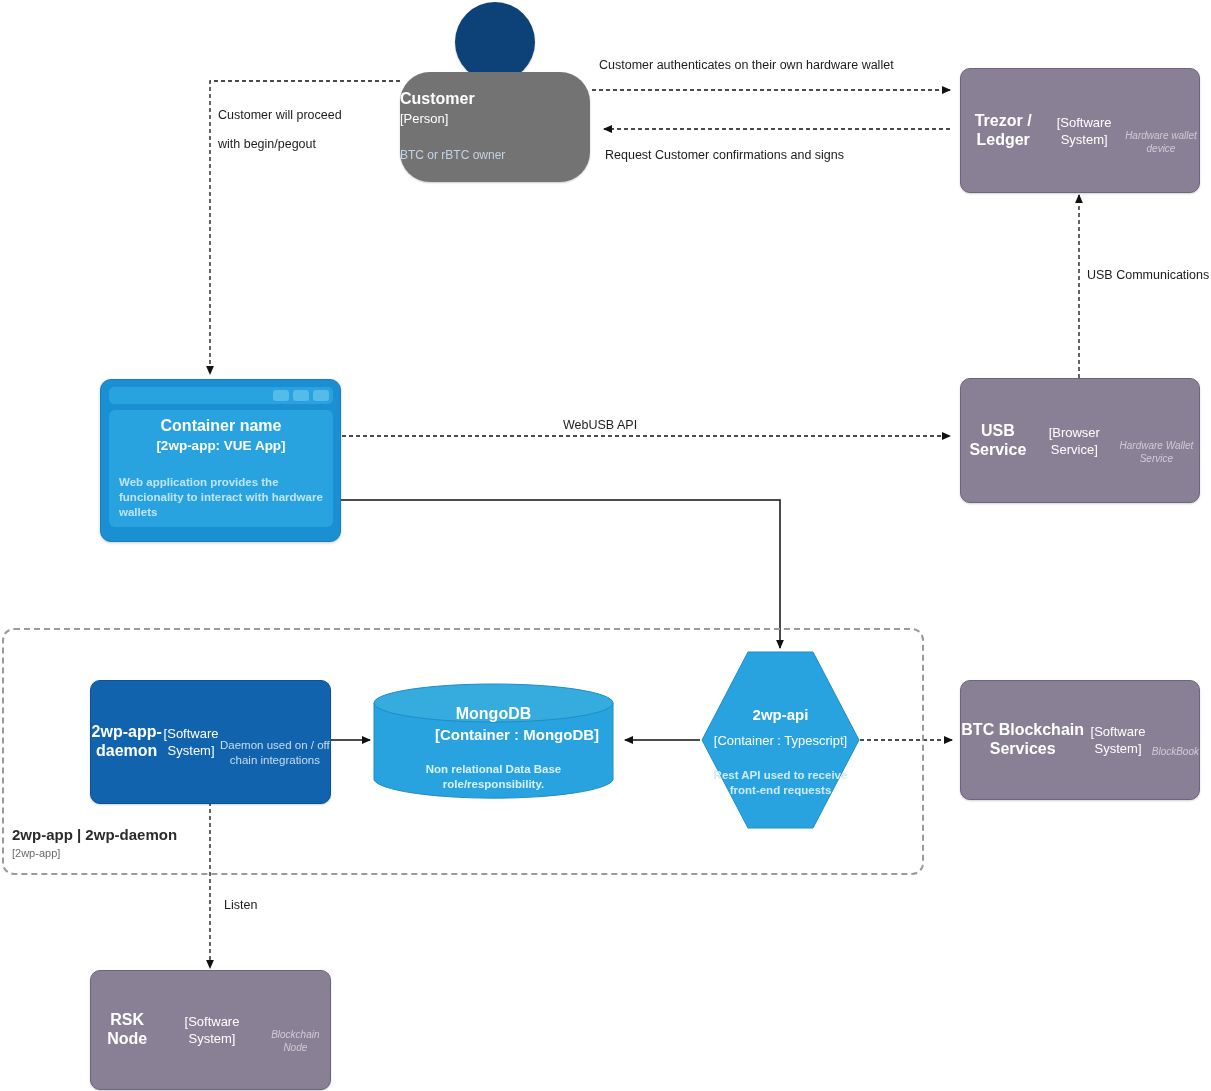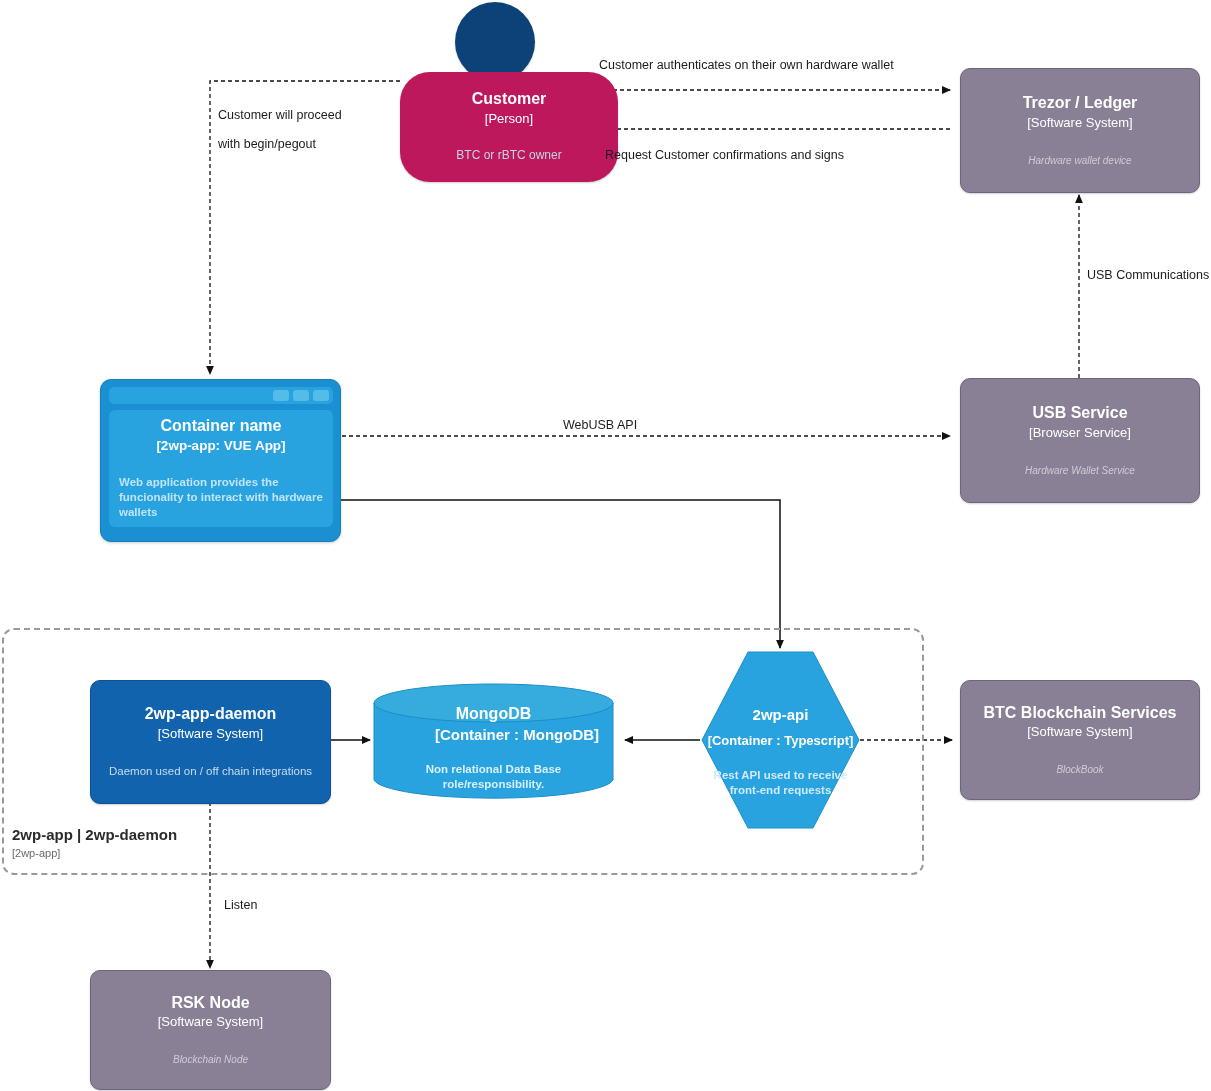--- a/index.html
+++ b/index.html
@@ -22,21 +22,20 @@
     position: absolute;
     left: 0; top: 0;
     width: 1211px;
     height: 1091px;
     pointer-events: none;
   }
   .node {
     position: absolute;
     box-sizing: border-box;
     display: flex;
-    flex-direction: column;
     align-items: center;
     justify-content: center;
     text-align: center;
   }
   .n-title {
     font-weight: bold;
     color: #ffffff;
     line-height: 1.18;
   }
   .n-tech {
@@ -75,27 +74,26 @@
     position: absolute;
     left: 55px; top: 0;
     width: 80px; height: 80px;
     border-radius: 50%;
     background: #0d4278;
     box-shadow: 0 1px 2px rgba(0,0,0,0.2);
   }
   .person-body {
     position: absolute;
     left: 0; top: 70px;
-    width: 218px; height: 110px;
+    width: 190px; height: 110px;
     border-radius: 30px;
-    background: #be185d;
+    background: #737373;
     box-shadow: 0 1px 2px rgba(0,0,0,0.2);
     display: flex;
     flex-direction: column;
-    align-items: center;
     justify-content: center;
   }
   .person-body .n-title { font-size: 16px; }
   .person-body .n-tech  { font-size: 13px; margin-top: 2px; }
   .person-body .n-desc  { font-size: 12px; margin-top: 20px; color: #c3d3e5; }
 
   
   .browser {
     position: absolute;
     background: #1a8fd1;
@@ -164,21 +162,21 @@
     width: 100%; height: 100%;
     display: flex;
     flex-direction: column;
     align-items: center;
     justify-content: center;
     text-align: center;
     padding: 0 6px;
     box-sizing: border-box;
   }
   .hex-text .n-title { font-size: 15px; margin-top: 24px; }
-  .hex-text .n-tech  { font-size: 13px; font-weight: bold; margin-top: 9px; }
+  .hex-text .n-tech  { font-size: 13px; font-weight: normal; margin-top: 9px; }
   .hex-text .n-desc  { font-size: 11.5px; font-weight: bold; margin-top: 18px; color: #cfeaf8; }
 
   
   .boundary {
     position: absolute;
     border: 2px dashed #9a9a9a;
     border-radius: 12px;
     background: transparent;
   }
   .boundary-label {

